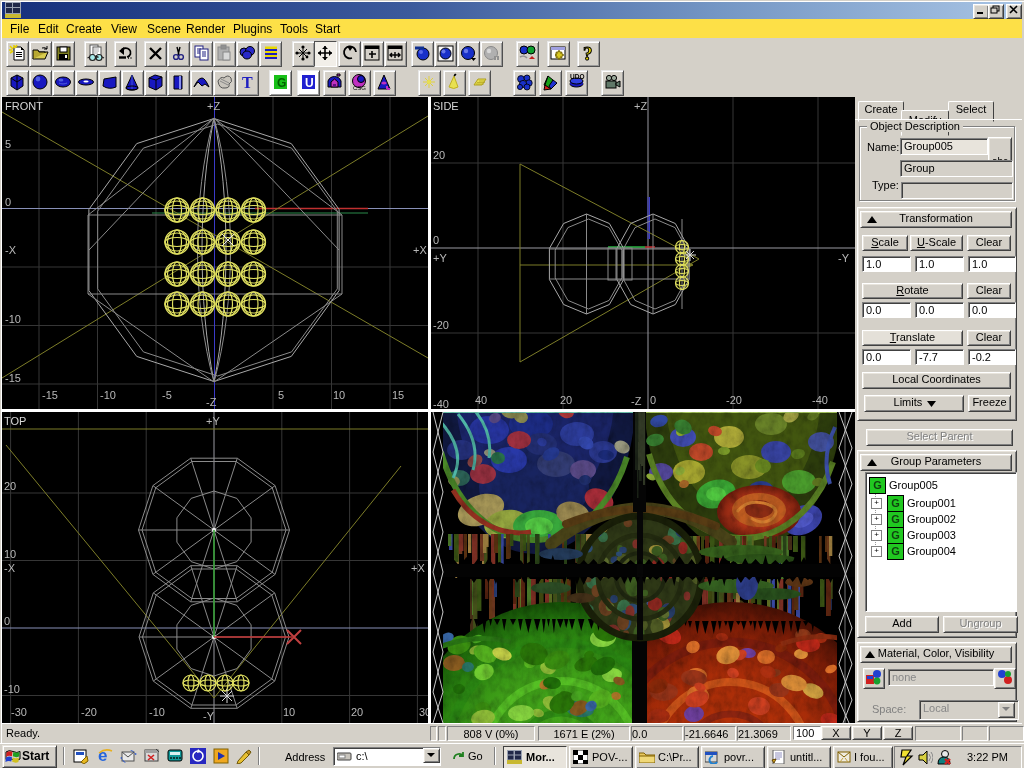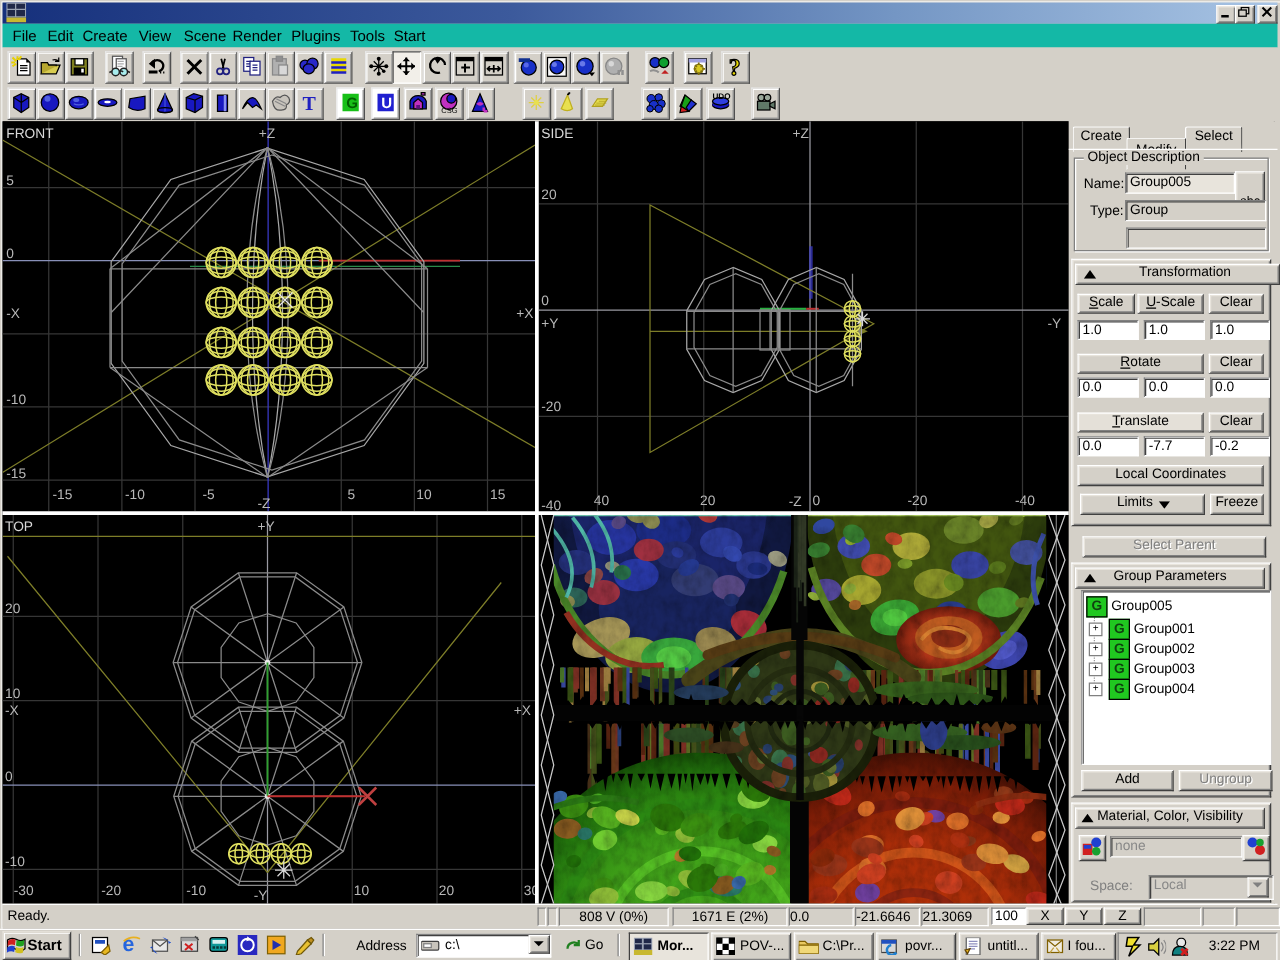--- a/index.html
+++ b/index.html
@@ -6,21 +6,21 @@
 #screen{position:absolute;top:0;left:0;width:1024px;height:768px;background:#d4d0c8;}
 .abs{position:absolute;}
 .raised{border-top:1px solid #fff;border-left:1px solid #fff;border-right:1px solid #404040;border-bottom:1px solid #404040;box-shadow:inset 1px 1px 0 #e8e4dc, inset -1px -1px 0 #808080;}
 .raised2{border-top:1px solid #e8e4dc;border-left:1px solid #e8e4dc;border-right:1px solid #404040;border-bottom:1px solid #404040;box-shadow:inset 1px 1px 0 #fff, inset -1px -1px 0 #808080;}
 .statpane{border:1px solid;border-color:#808080 #fff #fff #808080;background:#d4d0c8;position:absolute;top:2px;height:12px;font-size:11px;color:#000;padding-top:1px;}
 .tbtn{position:absolute;top:0;width:21px;height:24px;background:#d4d0c8;border:1px solid;border-color:#e8e8e8 #505050 #505050 #e8e8e8;box-shadow:inset 1px 1px 0 #fff,inset -1px -1px 0 #9a9a9a;}
 .tbtn svg{position:absolute;left:1px;top:2px;}
 #titlebar{left:2px;top:2px;width:1020px;height:17px;background:linear-gradient(90deg,#16307c 0%,#3c5a9c 40%,#7496c4 70%,#a8c4e4 100%);}
 #titletext{position:absolute;left:22px;top:1px;color:#fff;font-size:13px;font-weight:bold;letter-spacing:0px;}
 .wbtn{position:absolute;top:2px;width:14px;height:13px;background:#d4d0c8;border:1px solid;border-color:#fff #404040 #404040 #fff;box-shadow:inset 1px 1px 0 #e8e4dc,inset -1px -1px 0 #808080;font-size:9px;text-align:center;line-height:10px;}
-#menubar{left:2px;top:19px;width:1020px;height:19px;background:#14b8a6;font-size:12px;}
+#menubar{left:2px;top:19px;width:1020px;height:19px;background:#fde047;font-size:12px;}
 #menubar span{position:absolute;top:3px;color:#000;}
 .vp-label{fill:#d8d8d8;font-family:"Liberation Sans",sans-serif;font-size:11px;}
 .num{fill:#b8b8b8;font-family:"Liberation Sans",sans-serif;font-size:11px;}
 .grid{stroke:#363636;stroke-width:1;}
 .wire{stroke:#a8a8a8;stroke-width:1;fill:none;}
 .wire2{stroke:#8a8a8a;stroke-width:1;fill:none;}
 .olive{stroke:#7d7d28;stroke-width:1;fill:none;}
 .ysph{stroke:#e0e060;stroke-width:1.2;fill:none;}
 #panel{left:855px;top:97px;width:167px;height:626px;background:#d4d0c8;font-size:11px;}
 .gbox{position:absolute;border:1px solid #808080;box-shadow:inset 1px 1px 0 #fff, 1px 1px 0 #fff;}
@@ -1267,27 +1267,27 @@
   <div class="abs" style="left:3px;top:4px;width:44px;height:18px;background:#d4d0c8;border:1px solid;border-color:#fff #404040 #d4d0c8 #fff;border-radius:2px 2px 0 0;text-align:center;padding-top:1px;">Create</div>
   <div class="abs" style="left:93px;top:4px;width:44px;height:18px;background:#d4d0c8;border:1px solid;border-color:#fff #404040 #d4d0c8 #fff;border-radius:2px 2px 0 0;text-align:center;padding-top:1px;">Select</div>
   <div class="abs" style="left:46px;top:1px;width:46px;height:21px;background:#d4d0c8;border:1px solid;border-color:#fff #404040 #d4d0c8 #fff;border-radius:2px 2px 0 0;text-align:center;padding-top:3px;margin-top:12px;">Modify</div>
   <div class="abs" style="left:0px;top:22px;width:167px;height:1px;background:#fff;"></div>
 
   <div class="gbox" style="left:4px;top:29px;width:154px;height:73px;"></div>
   <div class="abs" style="left:12px;top:23px;background:#d4d0c8;padding:0 3px;">Object Description</div>
   <div class="abs" style="left:12px;top:44px;">Name:</div>
   <div class="input" style="left:45px;top:41px;width:83px;height:14px;background:#e8e4dc;">Group005</div>
   <div class="btn" style="left:133px;top:40px;width:22px;height:16px;padding-top:18px;font-size:10px;">abc</div>
-  <div class="abs" style="left:17px;top:66px;">Type:</div>
+  <div class="abs" style="left:17px;top:82px;">Type:</div>
   <div class="input gray" style="left:45px;top:63px;width:108px;height:14px;color:#000;">Group</div>
   <div class="abs" style="left:8px;top:88px;margin-left:48px;">Parent:</div>
   <div class="input gray" style="left:46px;top:85px;width:107px;height:14px;"></div>
 
   <div class="abs raised" style="left:2px;top:110px;width:158px;height:212px;"></div>
-  <div class="btn" style="left:5px;top:114px;width:150px;height:15px;padding-left:12px;">Transformation</div>
+  <div class="btn" style="left:5px;top:114px;width:150px;height:15px;">Transformation</div>
   <svg class="abs" style="left:12px;top:119px" width="10" height="7">
         <path d="M5 0 L10 7 H0 z" fill="#000"></path>
       </svg>
   <div class="btn" style="left:7px;top:138px;width:44px;height:14px;"><u>S</u>cale</div>
   <div class="btn" style="left:55px;top:138px;width:51px;height:14px;"><u>U</u>-Scale</div>
   <div class="btn" style="left:112px;top:138px;width:42px;height:14px;">Clear</div>
   <div class="input" style="left:7px;top:159px;width:44px;height:13px;">1.0</div>
   <div class="input" style="left:60px;top:159px;width:44px;height:13px;">1.0</div>
   <div class="input" style="left:113px;top:159px;width:43px;height:13px;">1.0</div>
   <div class="btn" style="left:7px;top:186px;width:99px;height:14px;"><u>R</u>otate</div>

